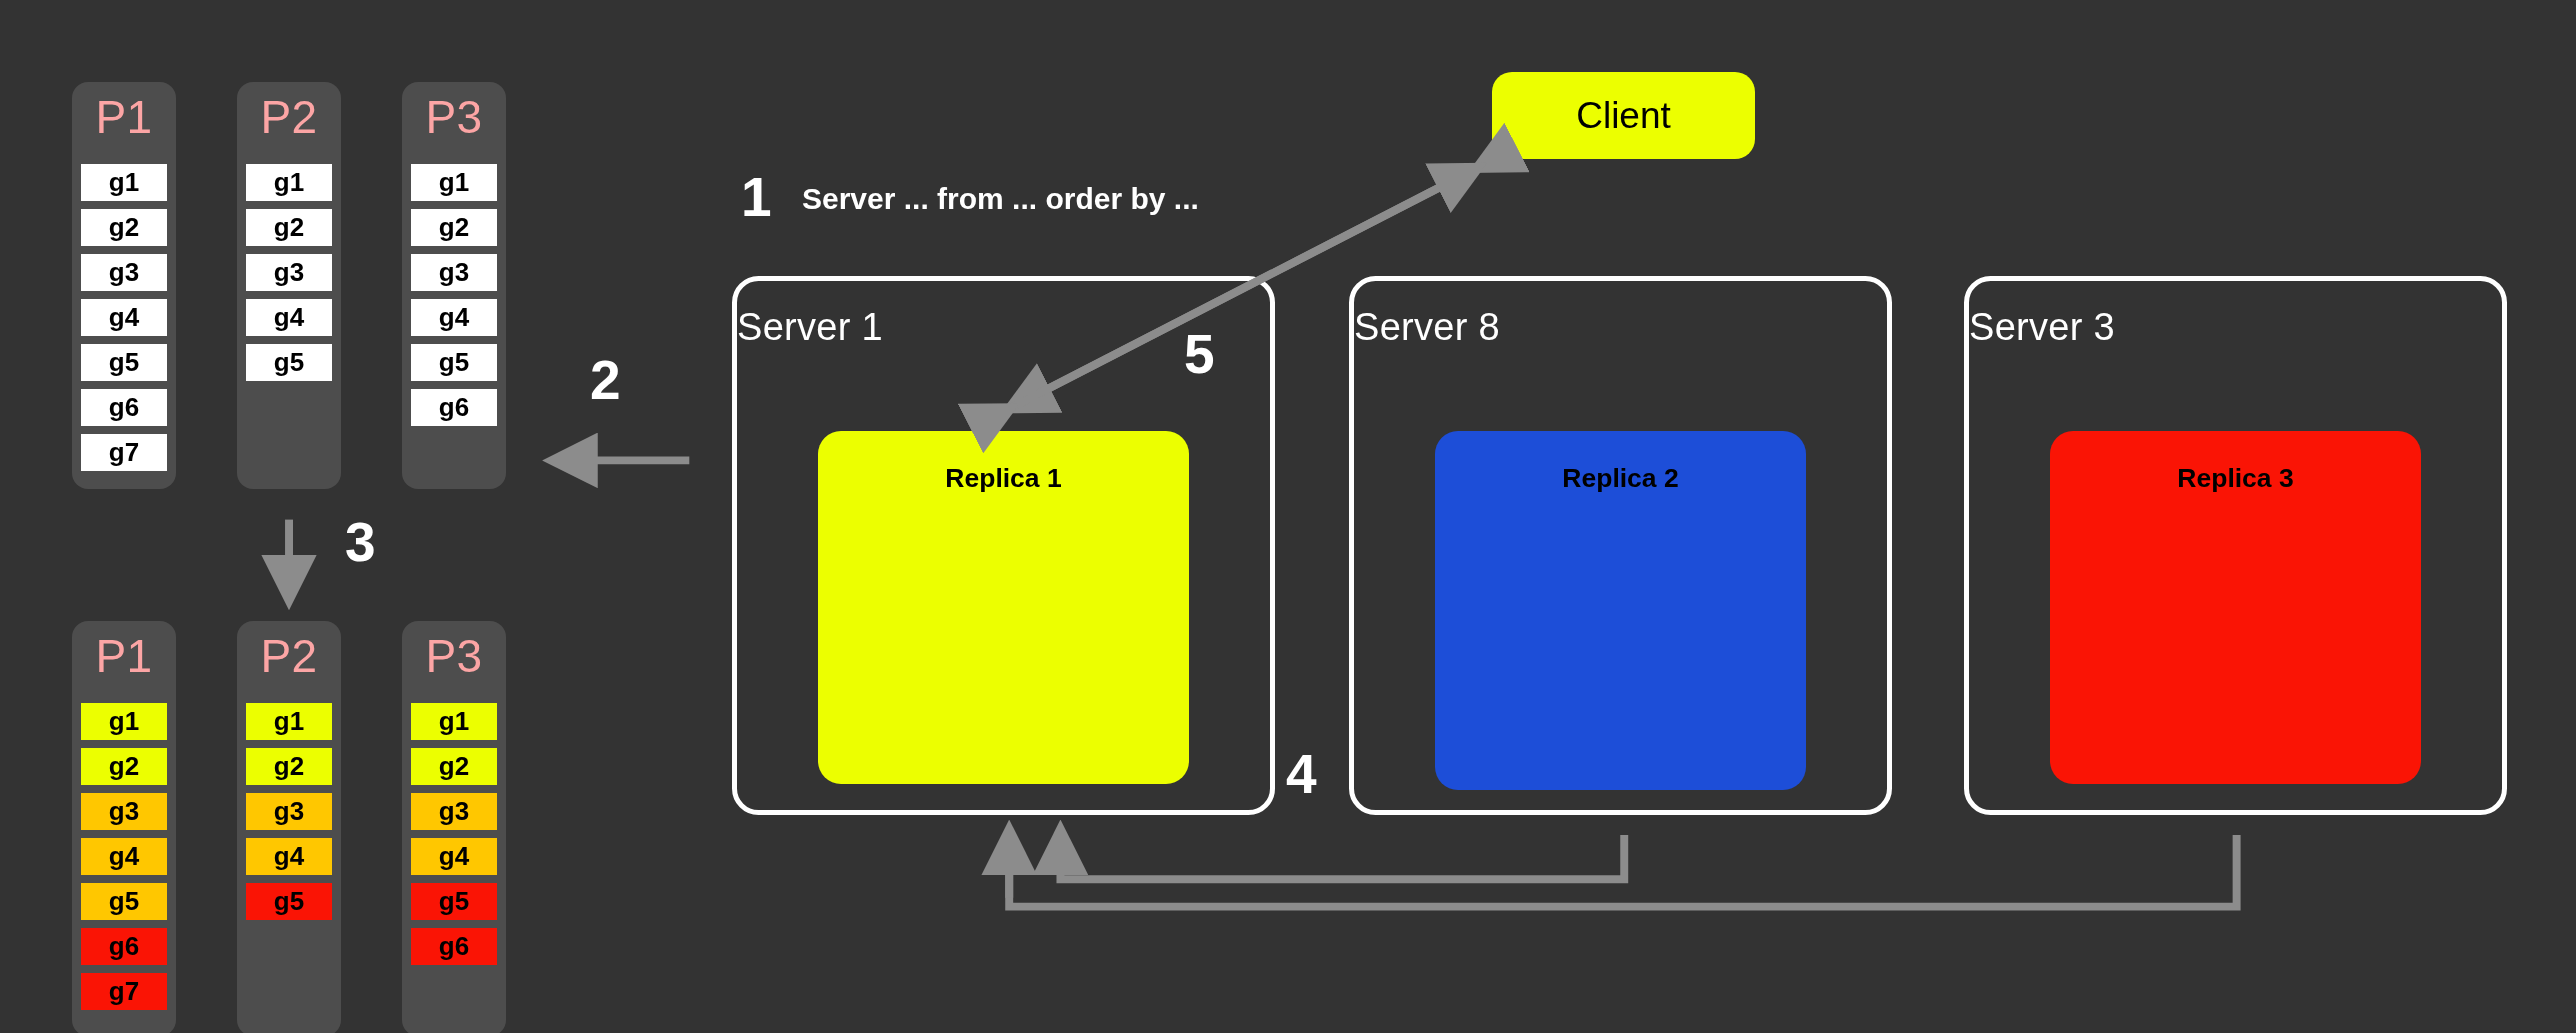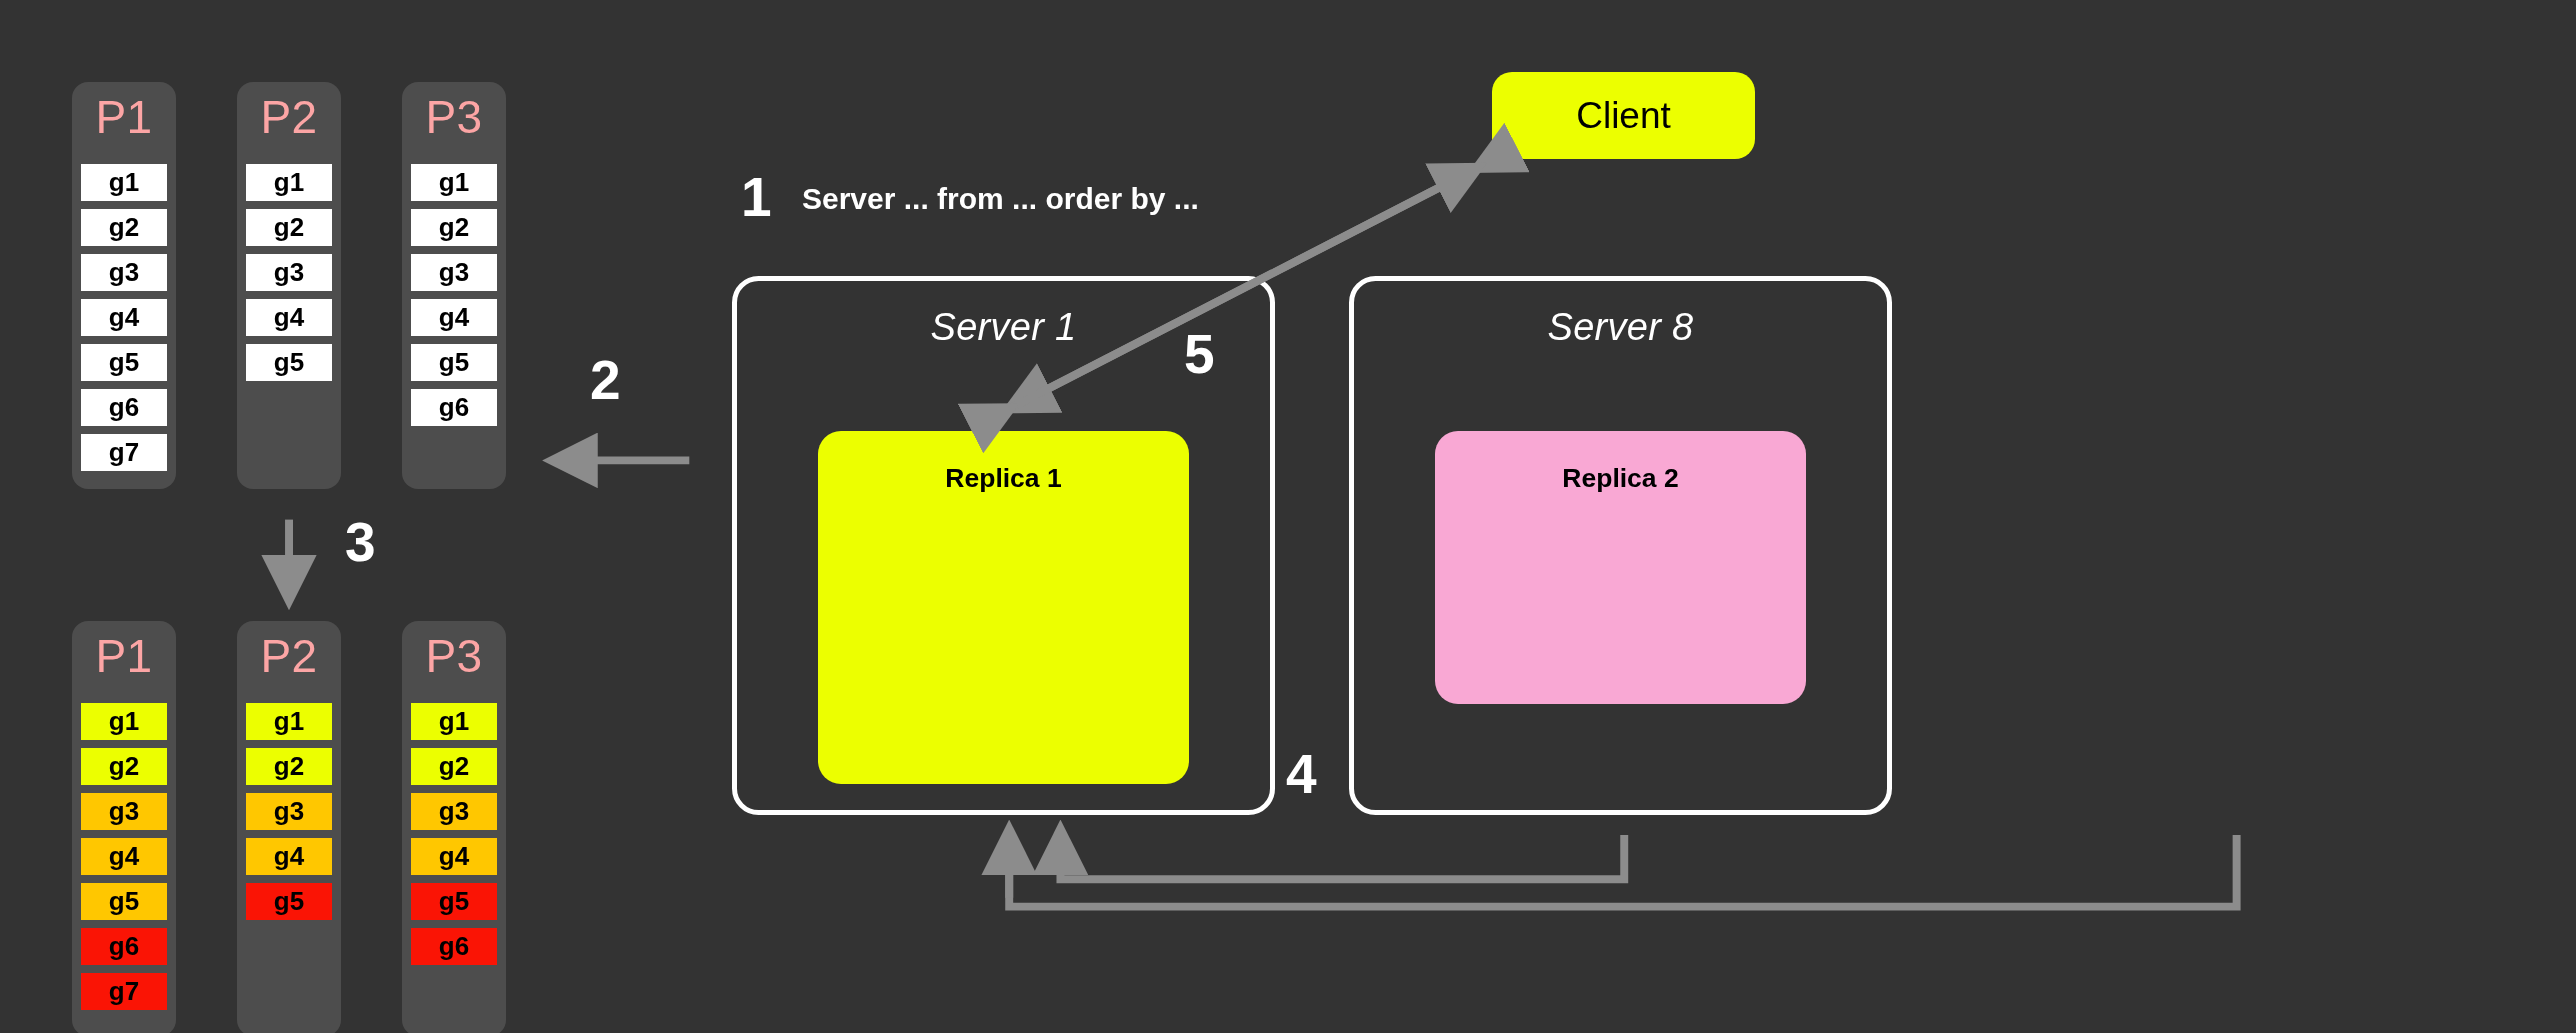--- a/index.html
+++ b/index.html
@@ -53,26 +53,24 @@
     border: 5.3px solid #ffffff;
     border-radius: 26.5px;
     box-sizing: border-box;
     background: transparent;
   }
   .server-title {
     position: absolute;
     top: 25px;
     left: 0;
     right: 0;
-    text-align: center;
     color: #ffffff;
     font-size: 38px;
     font-weight: 400;
     letter-spacing: 0.3px;
-    font-style: italic;
   }
   .replica {
     position: absolute;
     border-radius: 23px;
     color: #000000;
     font-size: 26.5px;
     font-weight: bold;
     text-align: center;
     box-sizing: border-box;
   }
@@ -207,25 +205,31 @@
 
   <div class="server" style="left:732px; top:276px; width:543px; height:539px;">
     <div class="server-title">Server 1</div>
     <div class="replica" style="left:81px; top:150px; width:371px; height:353px; background:#ecff00;">
       <div class="replica-label">Replica 1</div>
     </div>
   </div>
 
   <div class="server" style="left:1349px; top:276px; width:543px; height:539px;">
     <div class="server-title">Server 8</div>
-    <div class="replica" style="left:81px; top:150px; width:371px; height:273px; background:#f9a8d4;">
+    <div class="replica" style="left:81px; top:150px; width:371px; height:359px; background:#1d4ed8;">
       <div class="replica-label">Replica 2</div>
     </div>
   </div>
 
+  <div class="server" style="left:1964px; top:276px; width:543px; height:539px;">
+    <div class="server-title">Server 3</div>
+    <div class="replica" style="left:81px; top:150px; width:371px; height:353px; background:#fa1405;">
+      <div class="replica-label">Replica 3</div>
+    </div>
+  </div>
 
   <div class="step-num" style="left:590px; top:353px; font-size:55px;">2</div>
   <div class="step-num" style="left:345px; top:515px; font-size:55px;">3</div>
   <div class="step-num" style="left:1286px; top:747px; font-size:55px;">4</div>
   <div class="step-num" style="left:1184px; top:327px; font-size:55px;">5</div>
 
   <svg id="arrows" viewBox="0 0 2915 1169">
     <defs>
       <marker id="ahead" markerWidth="7" markerHeight="7" refX="5.6" refY="3.5" orient="auto" markerUnits="strokeWidth">
         <path d="M0,0 L7,3.5 L0,7 z" fill="#8c8c8c"></path>

